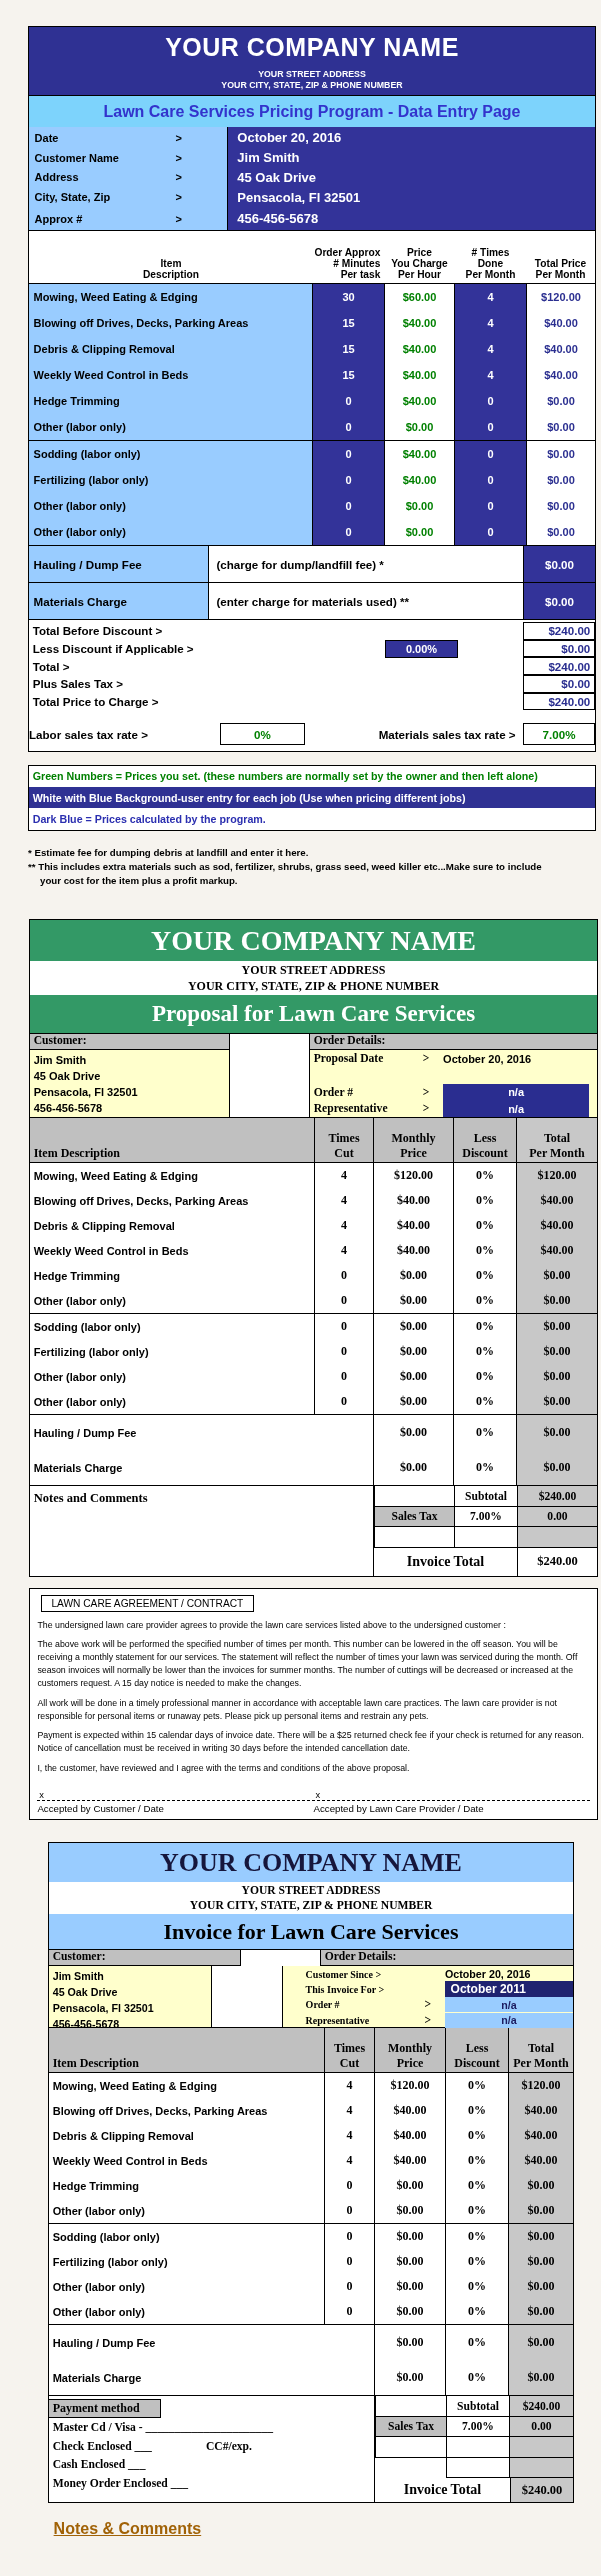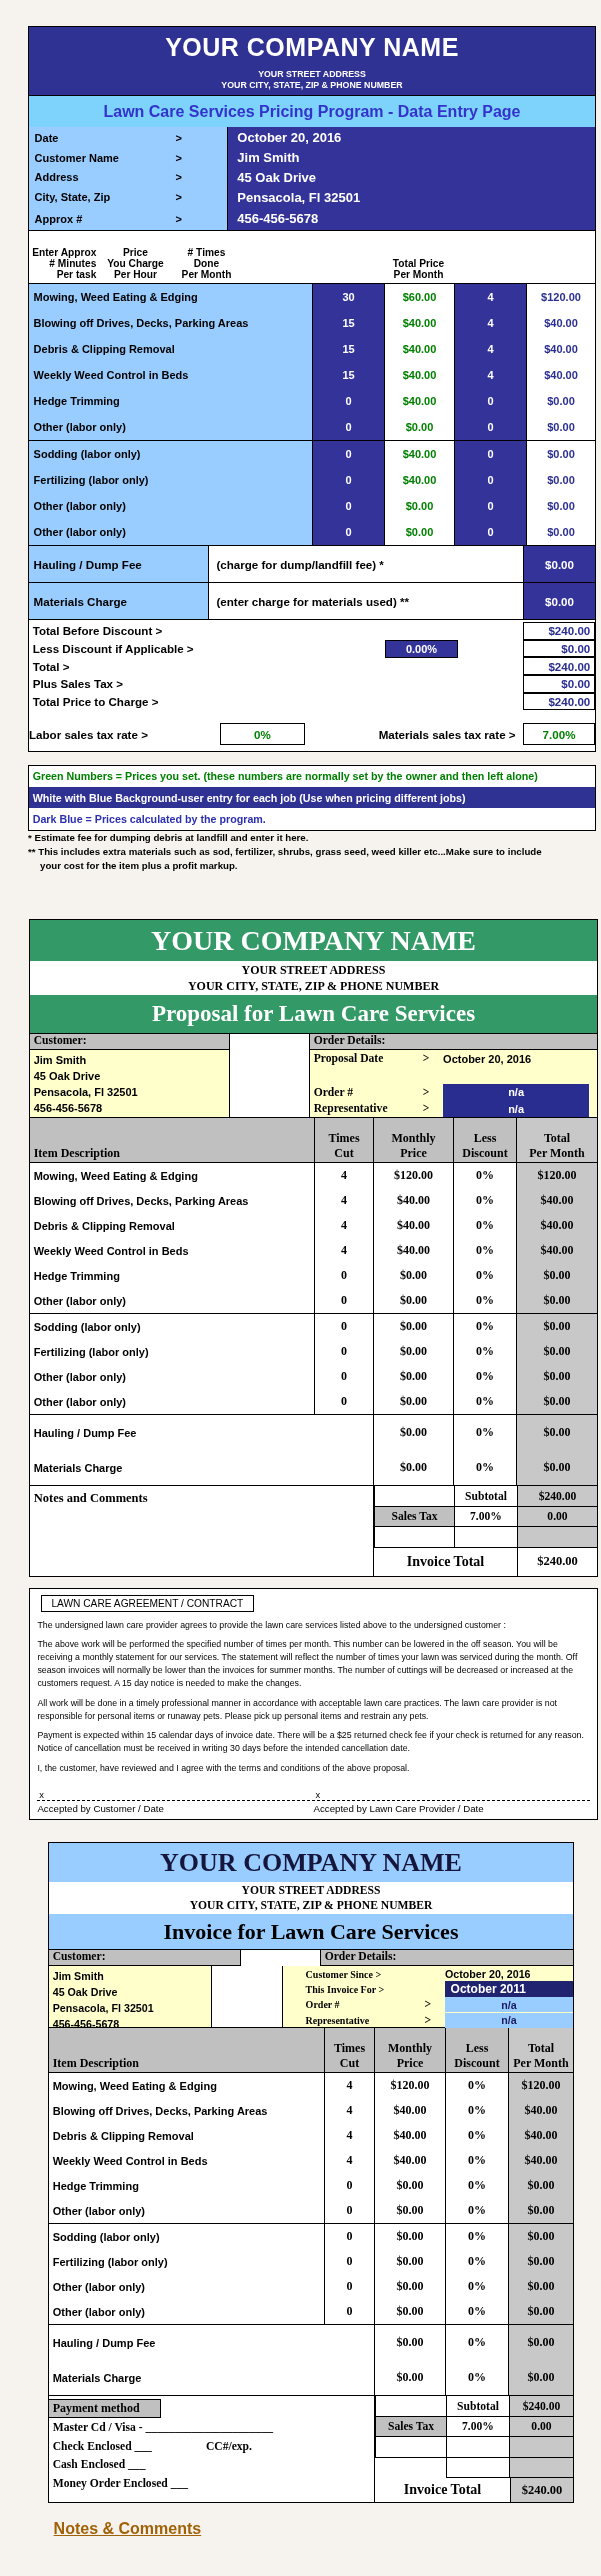--- a/index.html
+++ b/index.html
@@ -44,21 +44,21 @@
   .totline .pctbox{position:absolute;left:356px;width:71px;height:16px;background:#333399;border:0.9px solid #000;color:#fff;font-size:11px;font-weight:bold;display:flex;align-items:center;justify-content:center;}
   .totals-wrap{border-top:1.9px solid #000;padding-top:1.9px;}
   .taxrow{display:flex;align-items:center;height:26px;margin-top:11px;margin-bottom:3.7px;}
   .taxrow .lab{font-size:11.6px;font-weight:bold;padding-left:0;}
   .taxbox{border:1.4px solid #000;background:#fff;color:#008000;font-size:11.6px;font-weight:bold;display:flex;align-items:center;justify-content:center;height:22px;box-sizing:border-box;}
   .legendbox{border:1.9px solid #000;background:#fff;margin-top:13px;}
   .legrow{height:21.3px;display:flex;align-items:center;padding-left:3.7px;font-size:10.7px;font-weight:bold;}
   .leg-green{color:#008000;background:#fff;}
   .leg-navy{color:#fff;background:#2f3193;}
   .leg-blue{color:#2b2fb0;background:#fff;}
-  .footnotes{margin-top:0;font-size:9.7px;font-weight:bold;line-height:14px;}
+  .footnotes{margin-top:15px;font-size:9.7px;font-weight:bold;line-height:14px;}
   .footnotes .indent{padding-left:12px;}
   
   .s2{position:absolute;left:29px;top:919px;width:569px;}
   .s2 .mainbox{border:1.9px solid #000;background:#fff;}
   .green{background:#339966;}
   .s2-company{height:41px;line-height:41px;text-align:center;color:#fff;font-size:28px;font-weight:bold;font-family:"Liberation Serif",serif;}
   .addr2{background:#fff;text-align:center;font-family:"Liberation Serif",serif;font-weight:bold;font-size:12px;line-height:16px;padding:0.9px 0;}
   .s2-title{height:38px;line-height:38px;text-align:center;color:#fff;font-size:23px;font-weight:bold;font-family:"Liberation Serif",serif;}
   .custhead{display:flex;height:16.7px;border-top:0.9px solid #000;}
   .custhead .g1{width:200px;background:#c0c0c0;border-right:0.9px solid #000;font-family:"Liberation Serif",serif;font-size:11.6px;font-weight:bold;padding-left:3.7px;box-sizing:border-box;border-bottom:0.9px solid #000;}
@@ -165,22 +165,26 @@
         <div class="form-row" style="height: 23px;">
           <div class="form-label">
             <span>Approx #</span>
             <span>&gt;</span>
           </div>
           <div class="form-value">456-456-5678</div>
         </div>
       </div>
 
     <div class="ehead">
+      <div class="c ec1">
+        <div>Item</div>
+        <div>Description</div>
+      </div>
       <div class="c ec2">
-        <div>Enter Approx</div>
+        <div>Order Approx</div>
         <div># Minutes</div>
         <div>Per task</div>
       </div>
       <div class="c ec3">
         <div>Price</div>
         <div>You Charge</div>
         <div>Per Hour</div>
       </div>
       <div class="c ec4">
         <div># Times</div>

